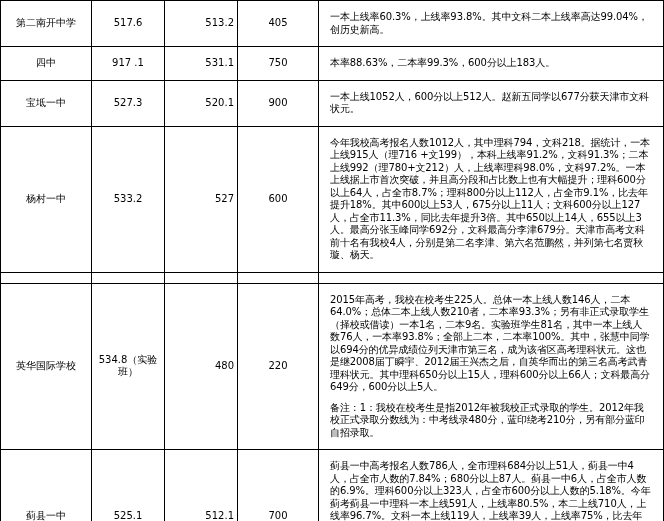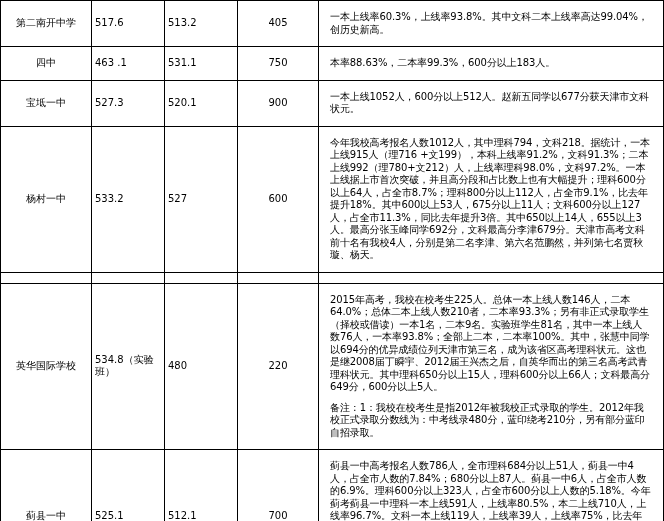--- a/index.html
+++ b/index.html
@@ -27,27 +27,27 @@
     line-height: 1.25;
     color: #000000;
   }
   td.c-school {
     width: 84px;
     text-align: center;
     font-size: 10.5px;
   }
   td.c-num {
     width: 66px;
-    text-align: left;
+    text-align: center;
     font-size: 10.5px;
     margin-top: 40px;
   }
   td.c-num2 {
     width: 66px;
-    text-align: left;
+    text-align: right;
     font-size: 10.5px;
   }
   td.c-num3 {
     width: 74px;
     text-align: center;
     font-size: 10.5px;
     margin-top: 34px;
   }
   td.c-note {
     text-align: left;
@@ -75,21 +75,21 @@
       <td class="c-school">第二南开中学</td>
       <td class="c-num">517.6</td>
       <td class="c-num2">513.2</td>
       <td class="c-num3">405</td>
       <td class="c-note">
         <p class="note-p">一本上线率60.3%，上线率93.8%。其中文科二本上线率高达99.04%，创历史新高。</p>
       </td>
     </tr>
     <tr>
       <td class="c-school">四中</td>
-      <td class="c-num">463 .1</td>
+      <td class="c-num">917 .1</td>
       <td class="c-num2">531.1</td>
       <td class="c-num3">750</td>
       <td class="c-note">
         <p class="note-p">本率88.63%，二本率99.3%，600分以上183人。</p>
       </td>
     </tr>
     <tr>
       <td class="c-school">宝坻一中</td>
       <td class="c-num">527.3</td>
       <td class="c-num2">520.1</td>

